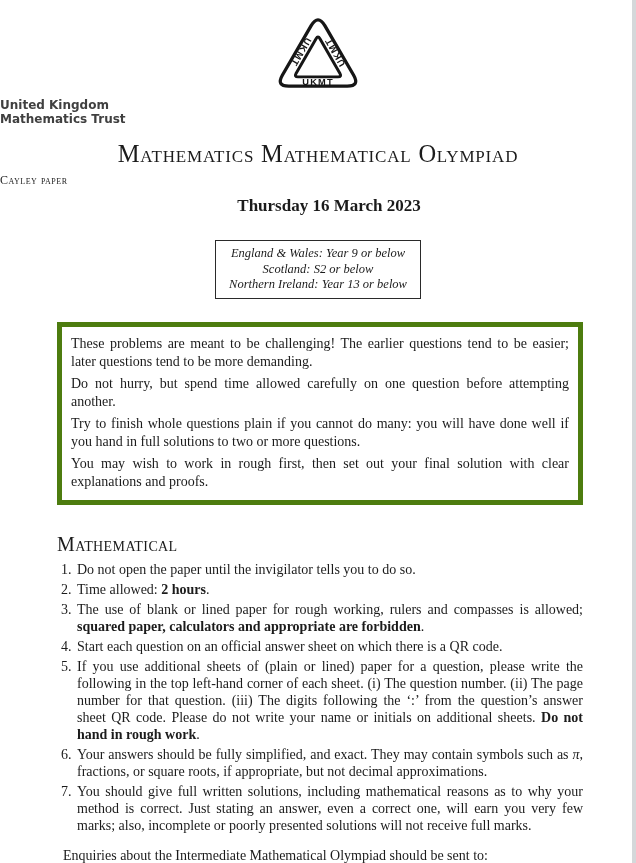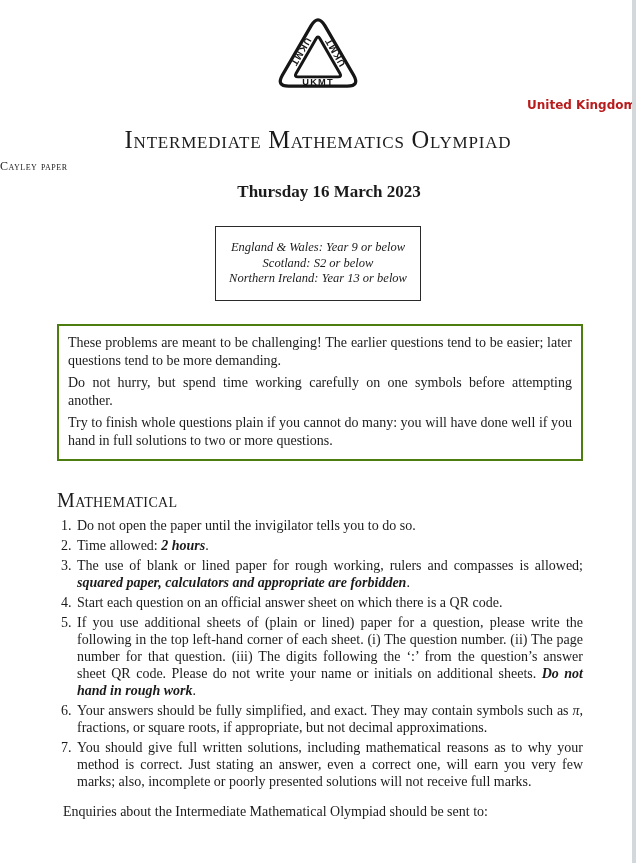--- a/index.html
+++ b/index.html
@@ -24,26 +24,26 @@
   .logo-wrap { padding-top: 9px; text-align: center; }
   .logo-wrap svg { display: inline-block; }
   .logo-ukmt-text {
     font-family: "Liberation Sans", sans-serif;
     font-weight: bold;
     font-size: 9.5px;
     letter-spacing: 1.2px;
   }
   .org-name {
     margin-top: 1px;
-    text-align: right;
+    text-align: left;
     font-family: "DejaVu Sans", "Liberation Sans", sans-serif;
     font-weight: bold;
     font-size: 12px;
     line-height: 14px;
-    color: #b91c1c;
+    color: #404040;
   }
 
   
   .title {
     margin-top: 14px;
     text-align: center;
     font-variant: small-caps;
     font-size: 24.5px;
     line-height: 27px;
     letter-spacing: 0.8px;
@@ -71,31 +71,31 @@
     text-align: center;
     font-size: 14.5px;
     line-height: 19px;
   }
 
   
   .eligibility-box {
     width: max-content;
     margin: 24px auto 0 auto;
     border: 1px solid #2a2a2a;
-    padding: 13px 13px;
+    padding: 5px 13px;
     text-align: center;
     font-style: italic;
     font-size: 12.5px;
     line-height: 15.5px;
   }
 
   
   .advice-box {
     margin: 23px 53px 0 57px;
-    border: 2px solid #4d7c0f;
+    border: 5px solid #4d7c0f;
     padding: 4px 9px 5px 9px;
     font-size: 14px;
     line-height: 18px;
   }
   .advice-box p {
     text-align: justify;
     margin: 4px 0;
   }
 
   
@@ -109,21 +109,21 @@
     margin-bottom: 5px;
   }
   .ins-item {
     display: flex;
     margin-top: 3px;
     font-size: 14px;
     line-height: 17px;
   }
   .ins-num { flex: 0 0 20px; padding-left: 4px; }
   .ins-text { flex: 1 1 auto; text-align: justify; }
-  .b { font-weight: bold; font-style: italic; }
+  .b { font-weight: bold; }
   .i { font-style: italic; }
 
   
   .footer { margin-top: 13px; }
   .enquiries {
     margin-left: 63px;
     font-size: 14px;
     line-height: 18px;
   }
 </style>
@@ -140,36 +140,38 @@
 
       <path d="M50 30.5 Q52 27 54 30.5 L74.5 66 Q76.5 69.5 72.5 69.5 L31.5 69.5 Q27.5 69.5 29.5 66 Z" fill="#ffffff" stroke="#161616" stroke-width="3"></path>
 
       <text class="logo-ukmt-text" x="52" y="77.6" text-anchor="middle" fill="#161616">UKMT</text>
       <text class="logo-ukmt-text" x="52" y="77.6" text-anchor="middle" fill="#161616" transform="rotate(120 52 54.3)">UKMT</text>
       <text class="logo-ukmt-text" x="52" y="77.6" text-anchor="middle" fill="#161616" transform="rotate(-120 52 54.3)">UKMT</text>
     </svg>
   </div>
   <div class="org-name">
     <div>United Kingdom</div>
-  </div>
-
-  <h1 class="title">Intermediate Mathematics Olympiad</h1>
+    <div>Mathematics Trust</div>
+  </div>
+
+  <h1 class="title">Mathematics Mathematical Olympiad</h1>
   <h2 class="subtitle">Cayley paper</h2>
   <div class="exam-date">Thursday 16 March 2023</div>
 
   <div class="eligibility-box">
       <div class="elig-line">England &amp; Wales: Year 9 or below</div>
       <div class="elig-line">Scotland: S2 or below</div>
       <div class="elig-line">Northern Ireland: Year 13 or below</div>
     </div>
 
   <div class="advice-box">
       <p>These problems are meant to be challenging! The earlier questions tend to be easier; later questions tend to be more demanding.</p>
-      <p>Do not hurry, but spend time working carefully on one symbols before attempting another.</p>
+      <p>Do not hurry, but spend time allowed carefully on one question before attempting another.</p>
       <p>Try to finish whole questions plain if you cannot do many: you will have done well if you hand in full solutions to two or more questions.</p>
+      <p>You may wish to work in rough first, then set out your final solution with clear explanations and proofs.</p>
     </div>
 
   <div class="instructions">
     <h3 class="ins-heading">Mathematical</h3>
     <div>
         <div class="ins-item">
           <span class="ins-num">1.</span>
           <div class="ins-text"><span>Do not open the paper until the invigilator tells you to do so.</span></div>
         </div>
         <div class="ins-item">

